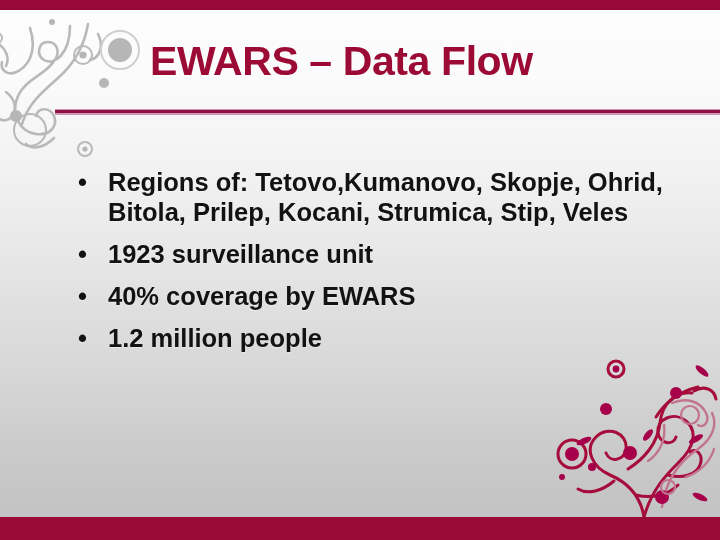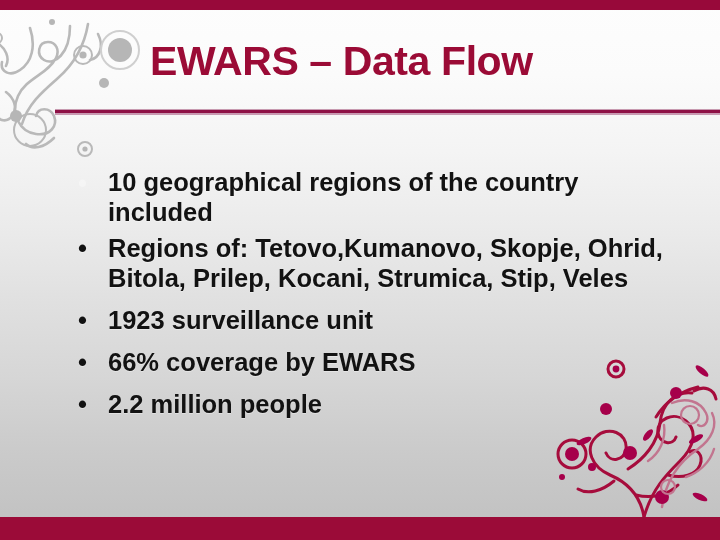--- a/index.html
+++ b/index.html
@@ -156,43 +156,39 @@
   <div class="title">EWARS – Data Flow</div>
 
   <div class="title-rule">
     <div class="r1"></div>
     <div class="r2"></div>
     <div class="r3"></div>
   </div>
 
   <div class="body-block">
 
-    <div class="line nobullet">
-      <span class="bullet blank">•</span>
-      <span class="txt">10  geographical regions of the country included</span>
-    </div>
 
     <div class="line">
       <span class="bullet">•</span>
       <span class="txt">Regions of: Tetovo,Kumanovo, Skopje, Ohrid, Bitola, Prilep, Kocani, Strumica, Stip, Veles</span>
     </div>
 
     <div class="line gap">
       <span class="bullet">•</span>
       <span class="txt">1923 surveillance unit</span>
     </div>
 
     <div class="line gap">
       <span class="bullet">•</span>
-      <span class="txt">66% coverage by EWARS</span>
+      <span class="txt">40% coverage by EWARS</span>
     </div>
 
     <div class="line gap">
       <span class="bullet">•</span>
-      <span class="txt">2.2 million people</span>
+      <span class="txt">1.2 million people</span>
     </div>
 
   </div>
 
   <div class="orn-br">
     <svg width="180" height="160" viewBox="0 0 180 160" fill="none" xmlns="http://www.w3.org/2000/svg">
       <g stroke="#a60c3c" fill="none" stroke-width="3" stroke-linecap="round">
         <path d="M104 160 C100 136, 84 124, 70 118 C52 110, 44 92, 56 80 C68 68, 88 76, 86 92 C84 104, 70 106, 66 96"></path>
         <path d="M104 160 C112 132, 126 118, 140 104 C154 90, 158 74, 146 64 C134 54, 116 62, 118 76 C120 87, 133 89, 136 80"></path>
         <path d="M88 112 C104 102, 118 86, 120 66 C122 46, 136 34, 152 36"></path>

